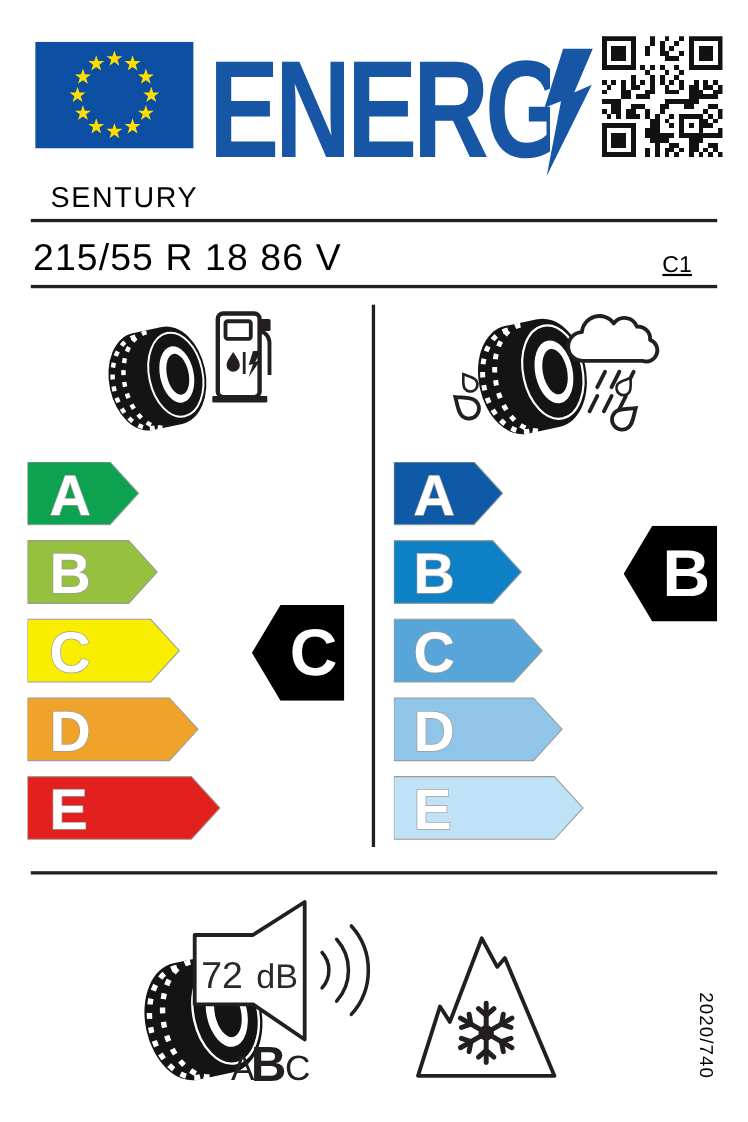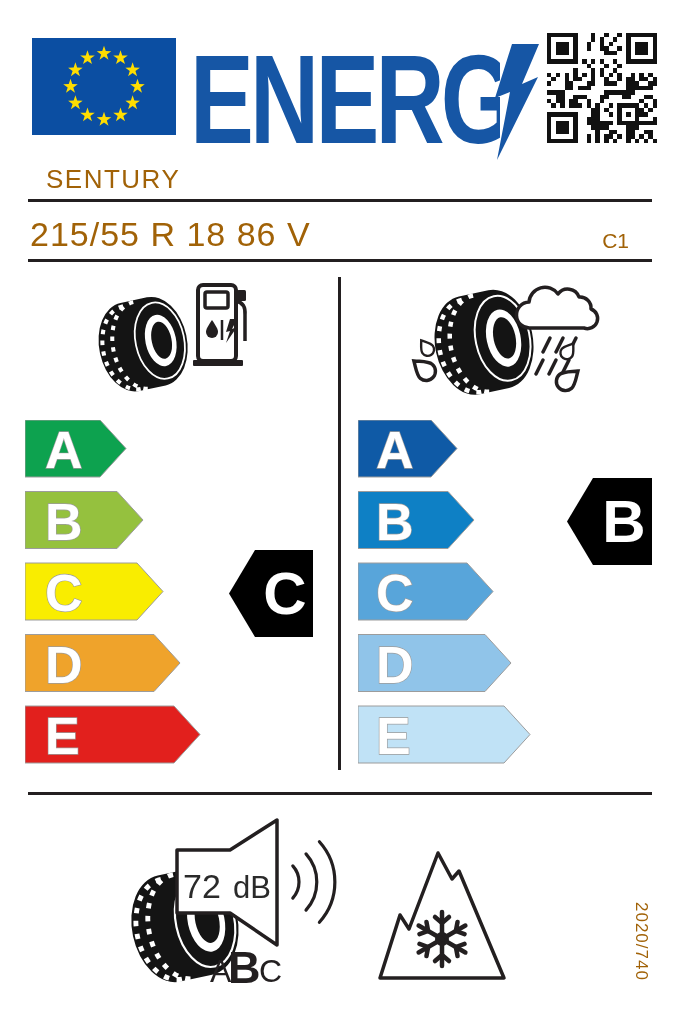--- a/index.html
+++ b/index.html
@@ -1,23 +1,23 @@
 <!DOCTYPE html>
 <html><head>
 <meta charset="utf-8">
 <style>
   html,body{margin:0;padding:0;background:#ffffff;}
   #label{position:relative;width:657px;height:1020px;background:#fff;overflow:hidden;
-         font-family:"Liberation Sans", sans-serif;color:#a16207;text-align:right;}
+         font-family:"Liberation Sans", sans-serif;color:#000000;text-align:right;}
   .abs{position:absolute;}
   .rule{background:#231f20;}
   #brand{left:46px;top:164px;font-size:26px;letter-spacing:1.5px;}
   #product-code{right:28px;top:167px;font-size:23px;letter-spacing:0.5px;}
   #tyre-size{left:30px;top:215px;font-size:34px;letter-spacing:1px;}
-  #tyre-class{right:28px;top:229px;font-size:21px;}
+  #tyre-class{right:28px;top:229px;font-size:21px;text-decoration:underline;}
   #regulation{left:631px;top:902px;font-size:17px;letter-spacing:1px;
               writing-mode:vertical-rl;}
   svg text{font-family:"Liberation Sans", sans-serif;}
   .grade-letter{fill:#fff;stroke:#9c9c9c;stroke-width:1.3px;paint-order:stroke;
                 font-weight:bold;font-size:52px;}
   .rating-letter{fill:#fff;font-weight:bold;font-size:60px;text-anchor:middle;}
   .arrow{stroke:#9c9c9c;stroke-width:1;}
   .ink-stroke{stroke:#231f20;fill:none;}
 </style>
 </head>

